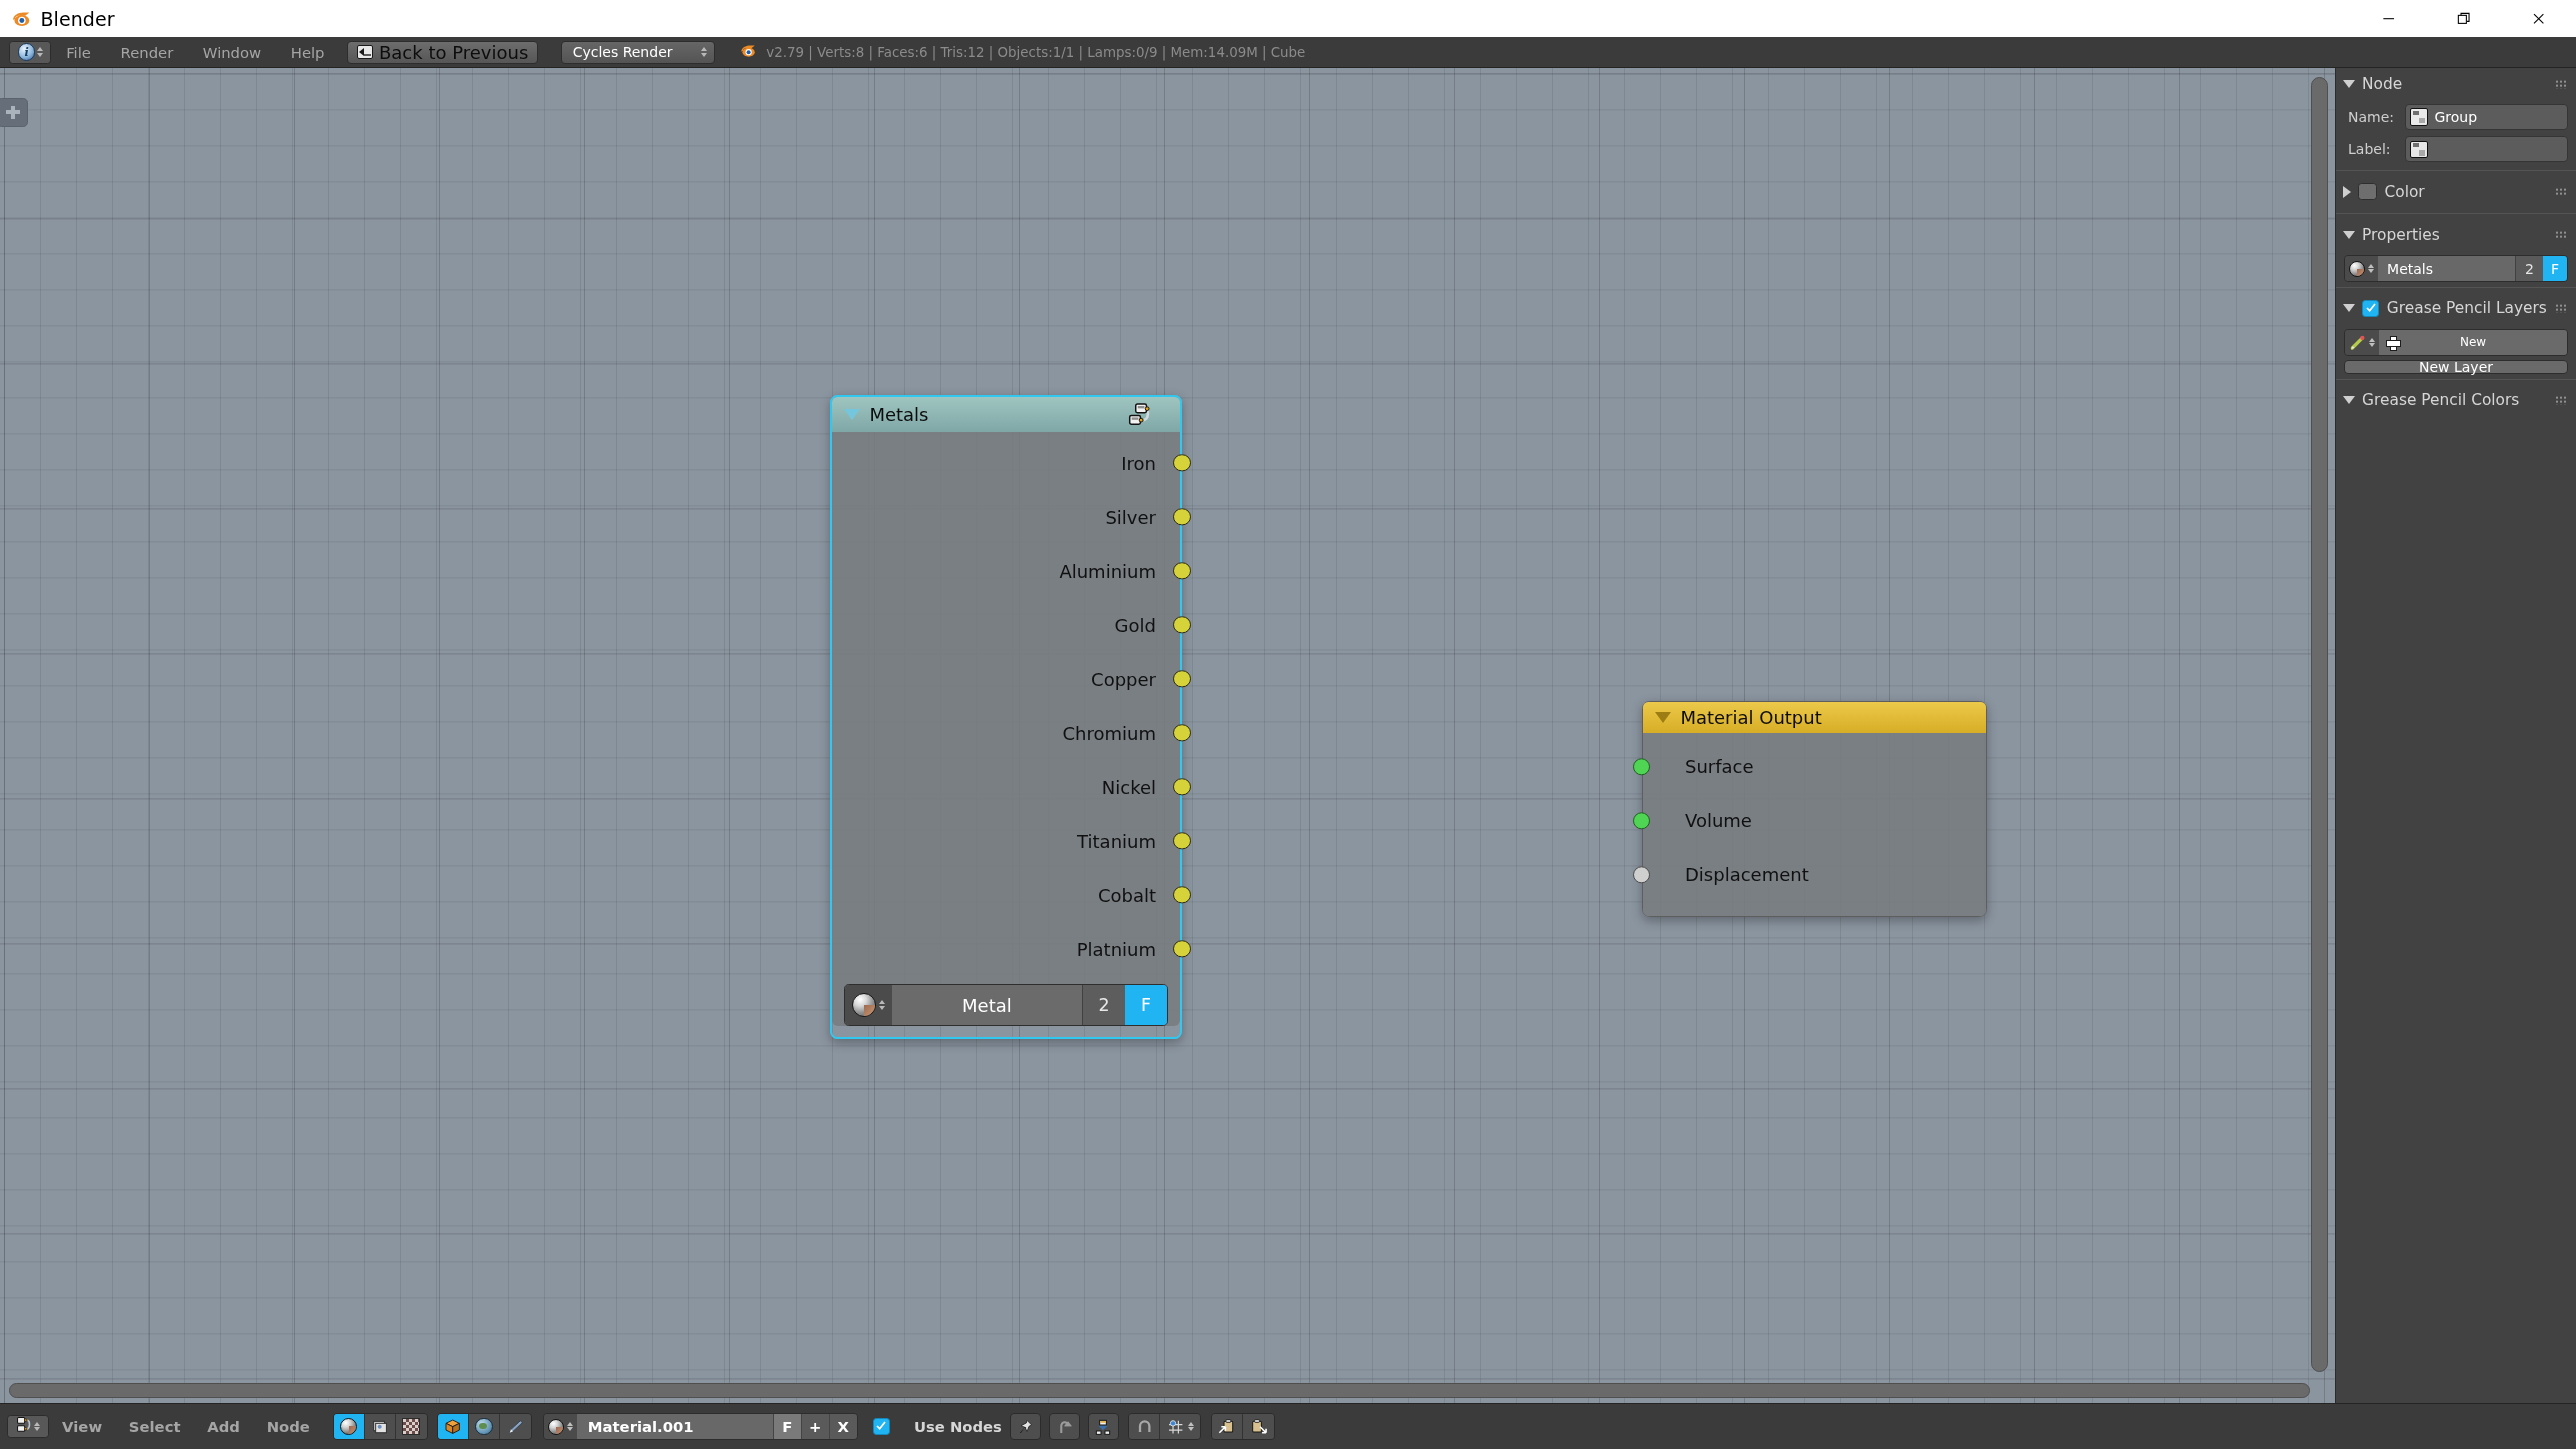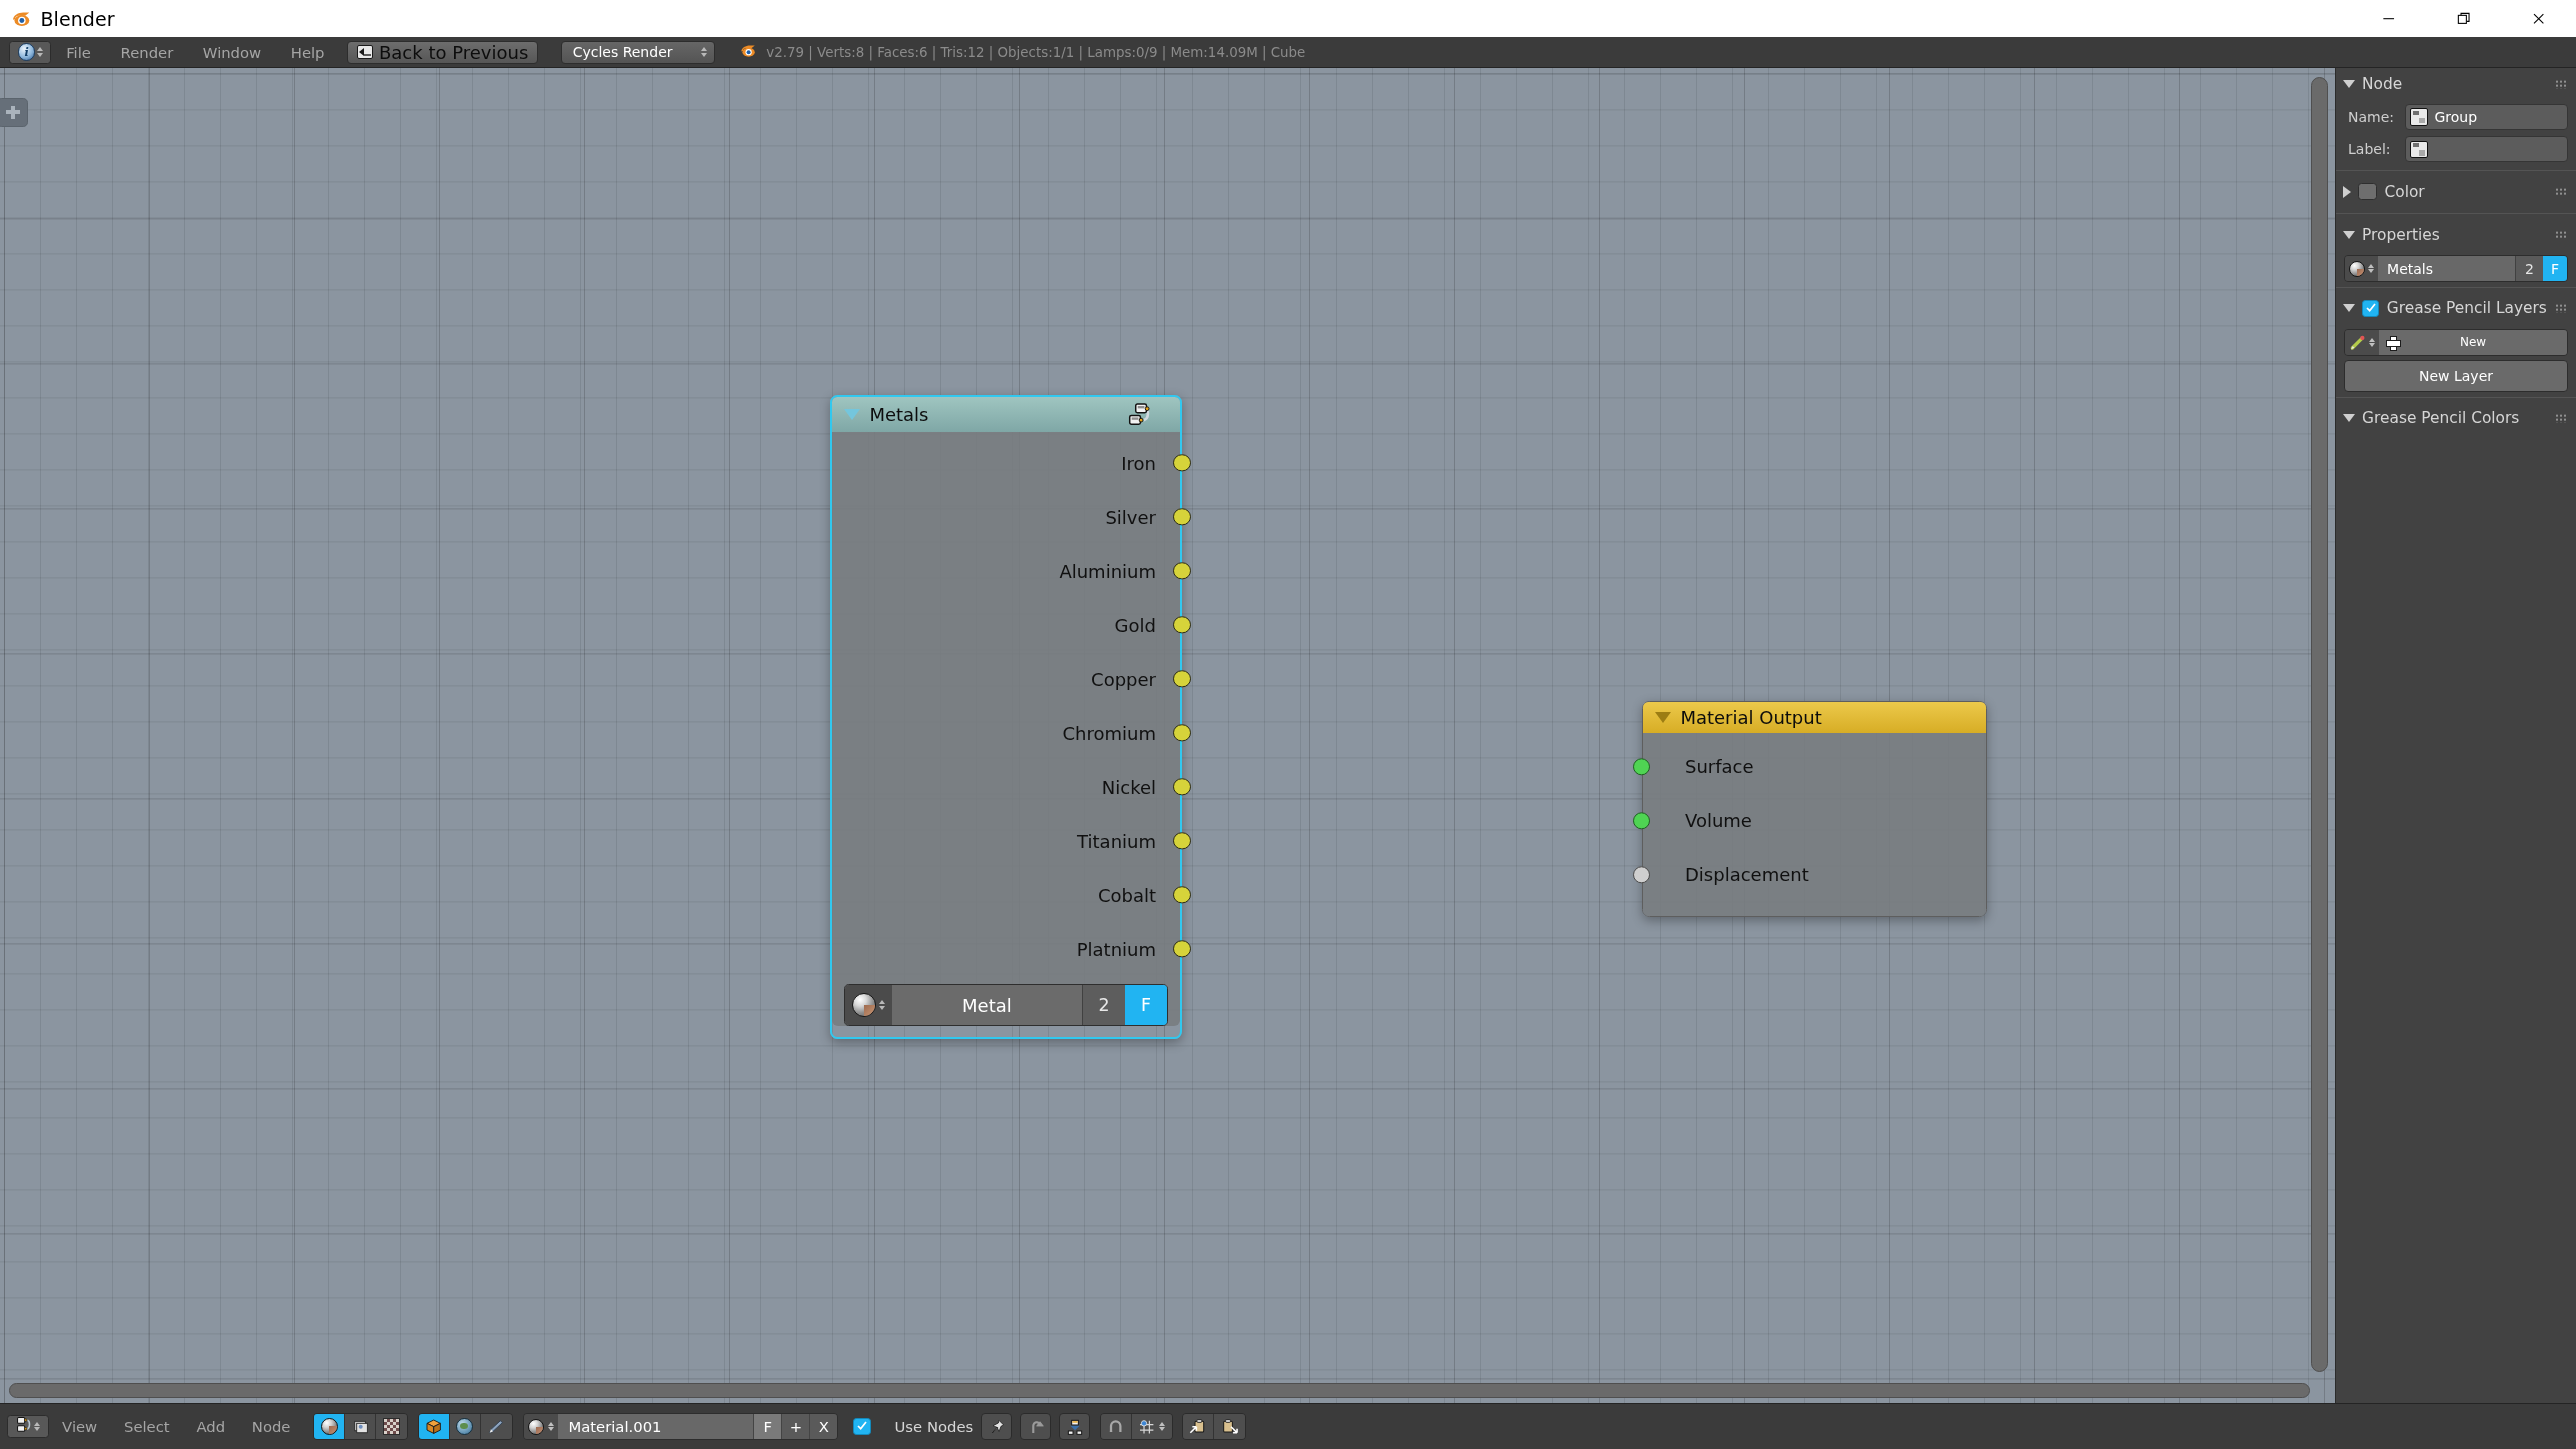--- a/index.html
+++ b/index.html
@@ -287,30 +287,30 @@
     flex: 1; background: #6a6a6a; display: flex; align-items: center;
     justify-content: center; gap: 6.7px; position: relative;
     font-size: 12px; color: #ffffff;
   }
   .plus-small { position: absolute; left: 6.7px; width: 13.4px; height: 13.4px; }
   .plus-small::before, .plus-small::after { content: ""; position: absolute; background: #ffffff;
     border: 0.7px solid #1d1d1d; }
   .plus-small::before { left: 4px; top: 0; width: 5.4px; height: 13.4px; }
   .plus-small::after { left: 0; top: 4px; width: 13.4px; height: 5.4px; }
   .wide-btn {
-    margin: 4px 8px; height: 32px; background: #6a6a6a; border: 0.7px solid #2d2d2d;
+    margin: 4px 8px; height: 14px; background: #6a6a6a; border: 0.7px solid #2d2d2d;
     border-radius: 4px; display: flex; align-items: center; justify-content: center;
     font-size: 14px; color: #ffffff;
   }
 
   
   #bottombar {
     position: absolute; left: 0; top: 1403px; width: 2576px; height: 46px;
     background: #3b3b3b; display: flex; align-items: center; padding-left: 6.7px;
-    border-top: 0.7px solid #242424; gap: 0;
+    border-top: 0.7px solid #242424; gap: 0; font-weight: bold;
   }
   .bb-menu { font-size: 14.8px; color: #a5a5a5; padding: 0 13.4px; }
   .icon-group {
     display: flex; margin-left: 9.4px; border-radius: 4px; overflow: hidden;
     border: 0.7px solid #2b2b2b;
   }
   .icon-btn {
     width: 31px; height: 25.5px; background: #4e4e4e; display: flex;
     align-items: center; justify-content: center; border-right: 0.7px solid #333;
   }

